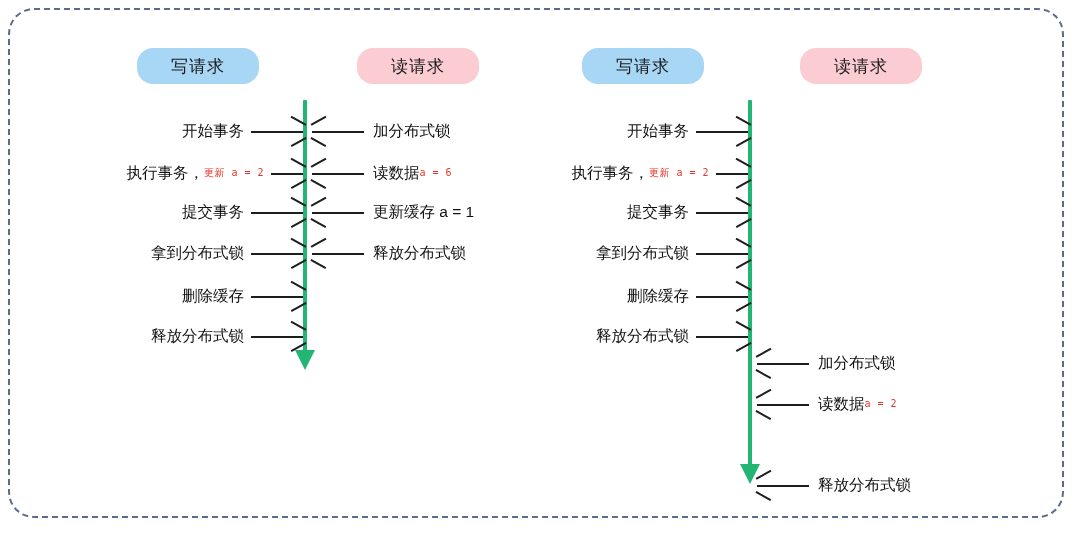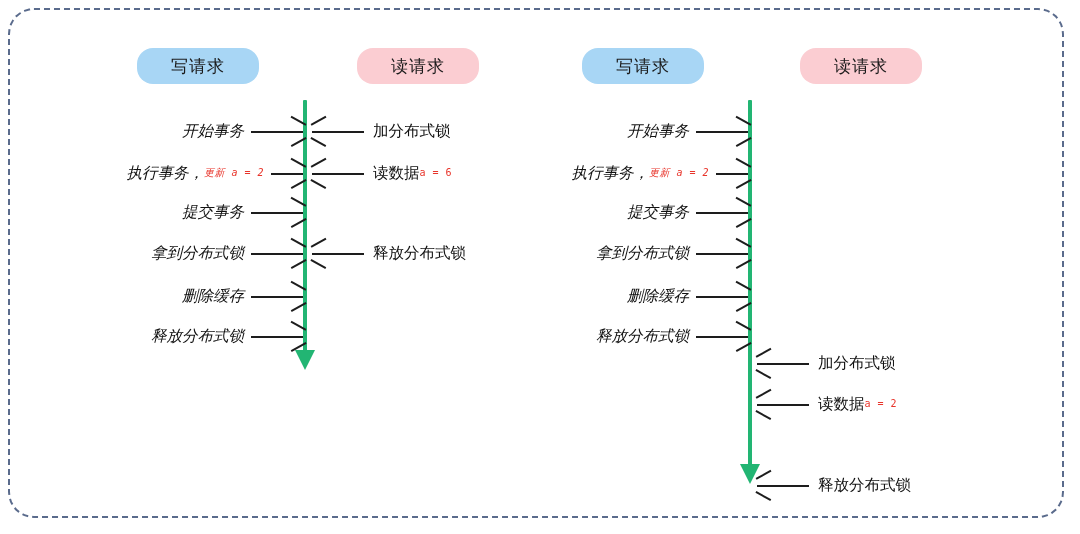--- a/index.html
+++ b/index.html
@@ -63,21 +63,20 @@
     position: absolute;
     height: 24px;
     display: flex;
     align-items: center;
     font-size: 15.5px;
     color: #111111;
     white-space: nowrap;
   }
   .row-left {           
     justify-content: flex-end;
-    font-style: italic;
   }
   .row-right {          
     justify-content: flex-start;
   }
   .lbl { line-height: 1; }
   .mono {
     font-family: "DejaVu Sans Mono", "Liberation Mono", monospace;
     font-size: 10px;
     letter-spacing: 0.5px;
   }
@@ -199,20 +198,27 @@
 
   <div class="row row-right" style="left:312px; top:161px;">
     <span class="arrow to-left gap-r" style="width:52px;">
       <span class="shaft"></span>
         <span class="head"></span>
     </span>
     <span class="lbl">读数据</span>
     <span class="lbl mono red">a = 6</span>
   </div>
 
+  <div class="row row-right" style="left:312px; top:200px;">
+    <span class="arrow to-left gap-r" style="width:52px;">
+      <span class="shaft"></span>
+        <span class="head"></span>
+    </span>
+    <span class="lbl">更新缓存 a = 1</span>
+  </div>
 
   <div class="row row-right" style="left:312px; top:241px;">
     <span class="arrow to-left gap-r" style="width:52px;">
       <span class="shaft"></span>
         <span class="head"></span>
     </span>
     <span class="lbl">释放分布式锁</span>
   </div>
 
   <div class="hdr-box hdr-write" style="left:582px; top:48px;">

